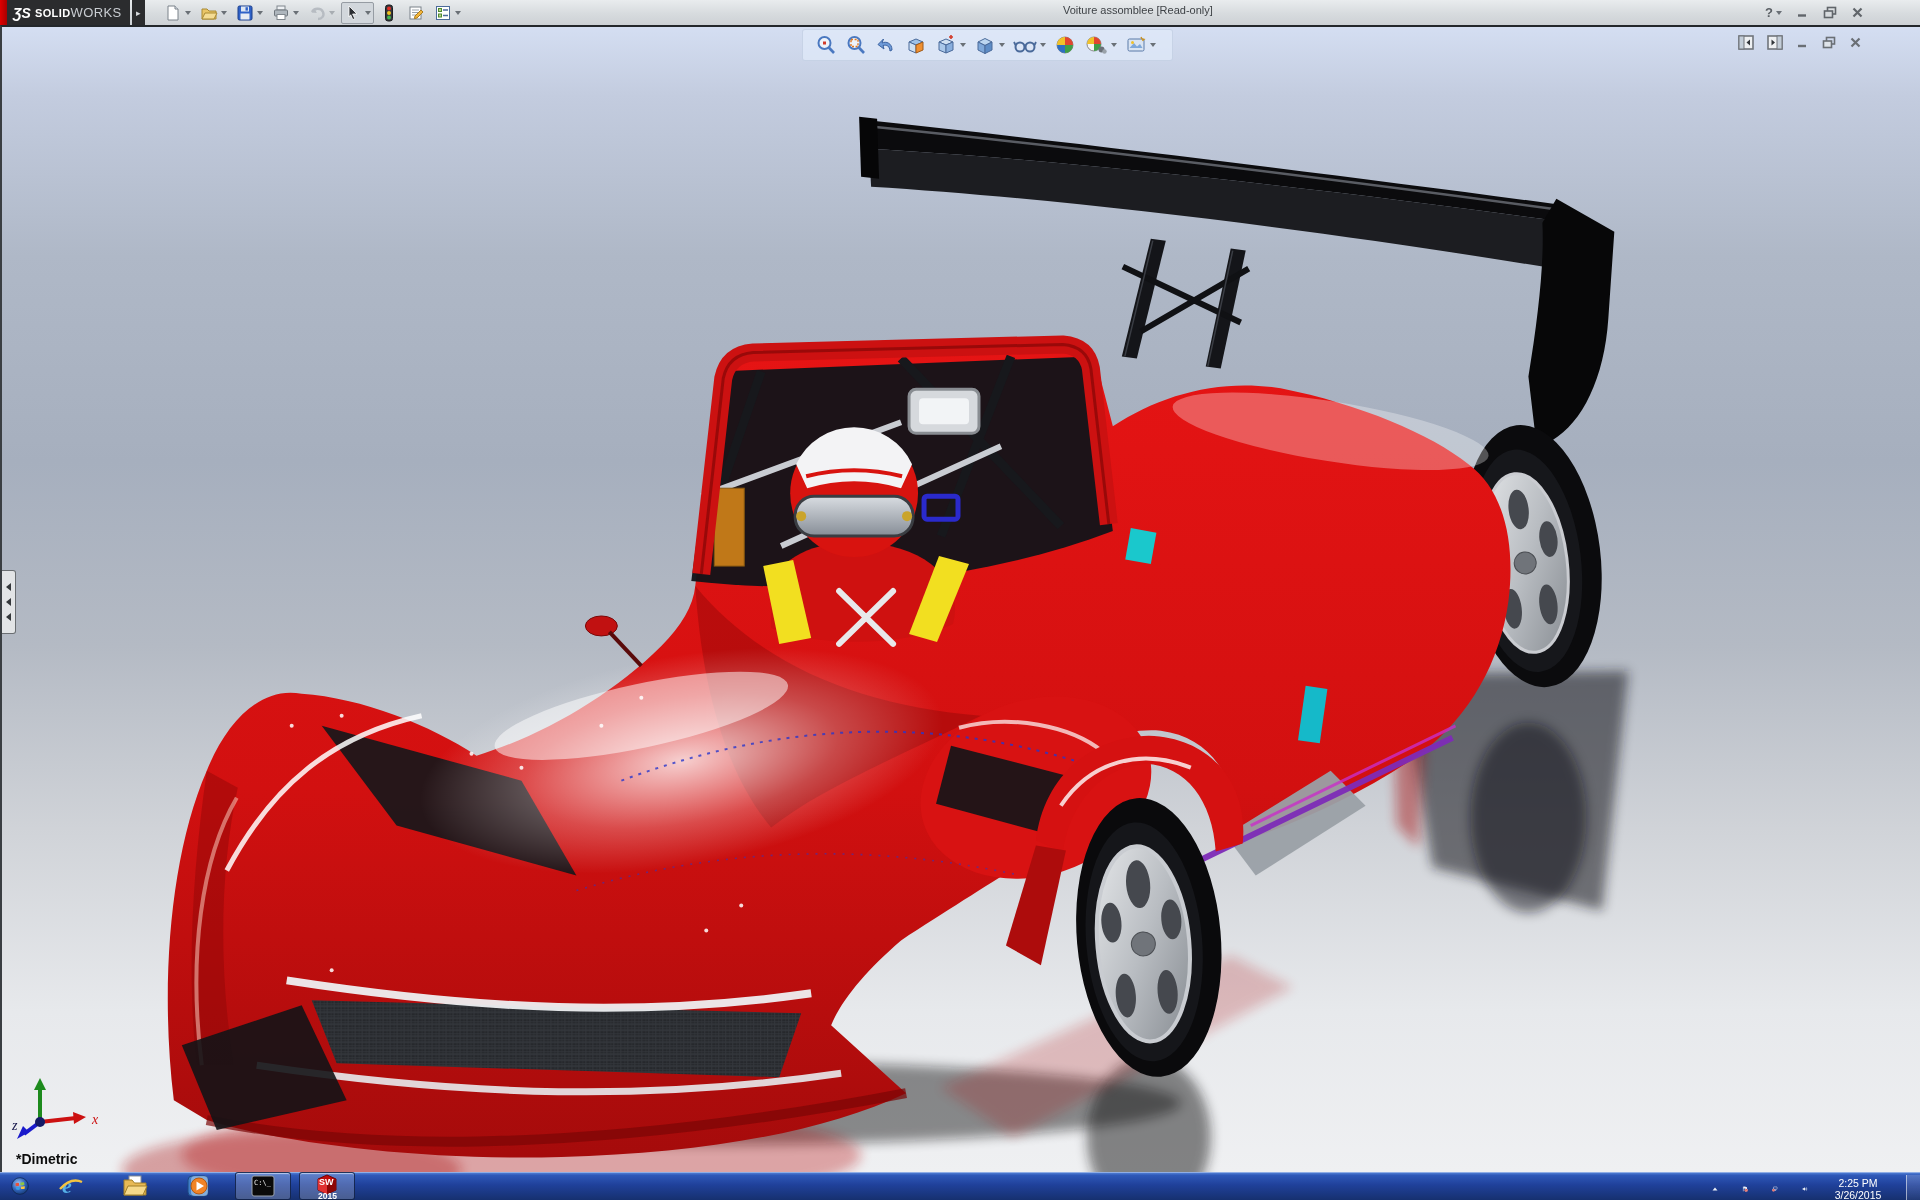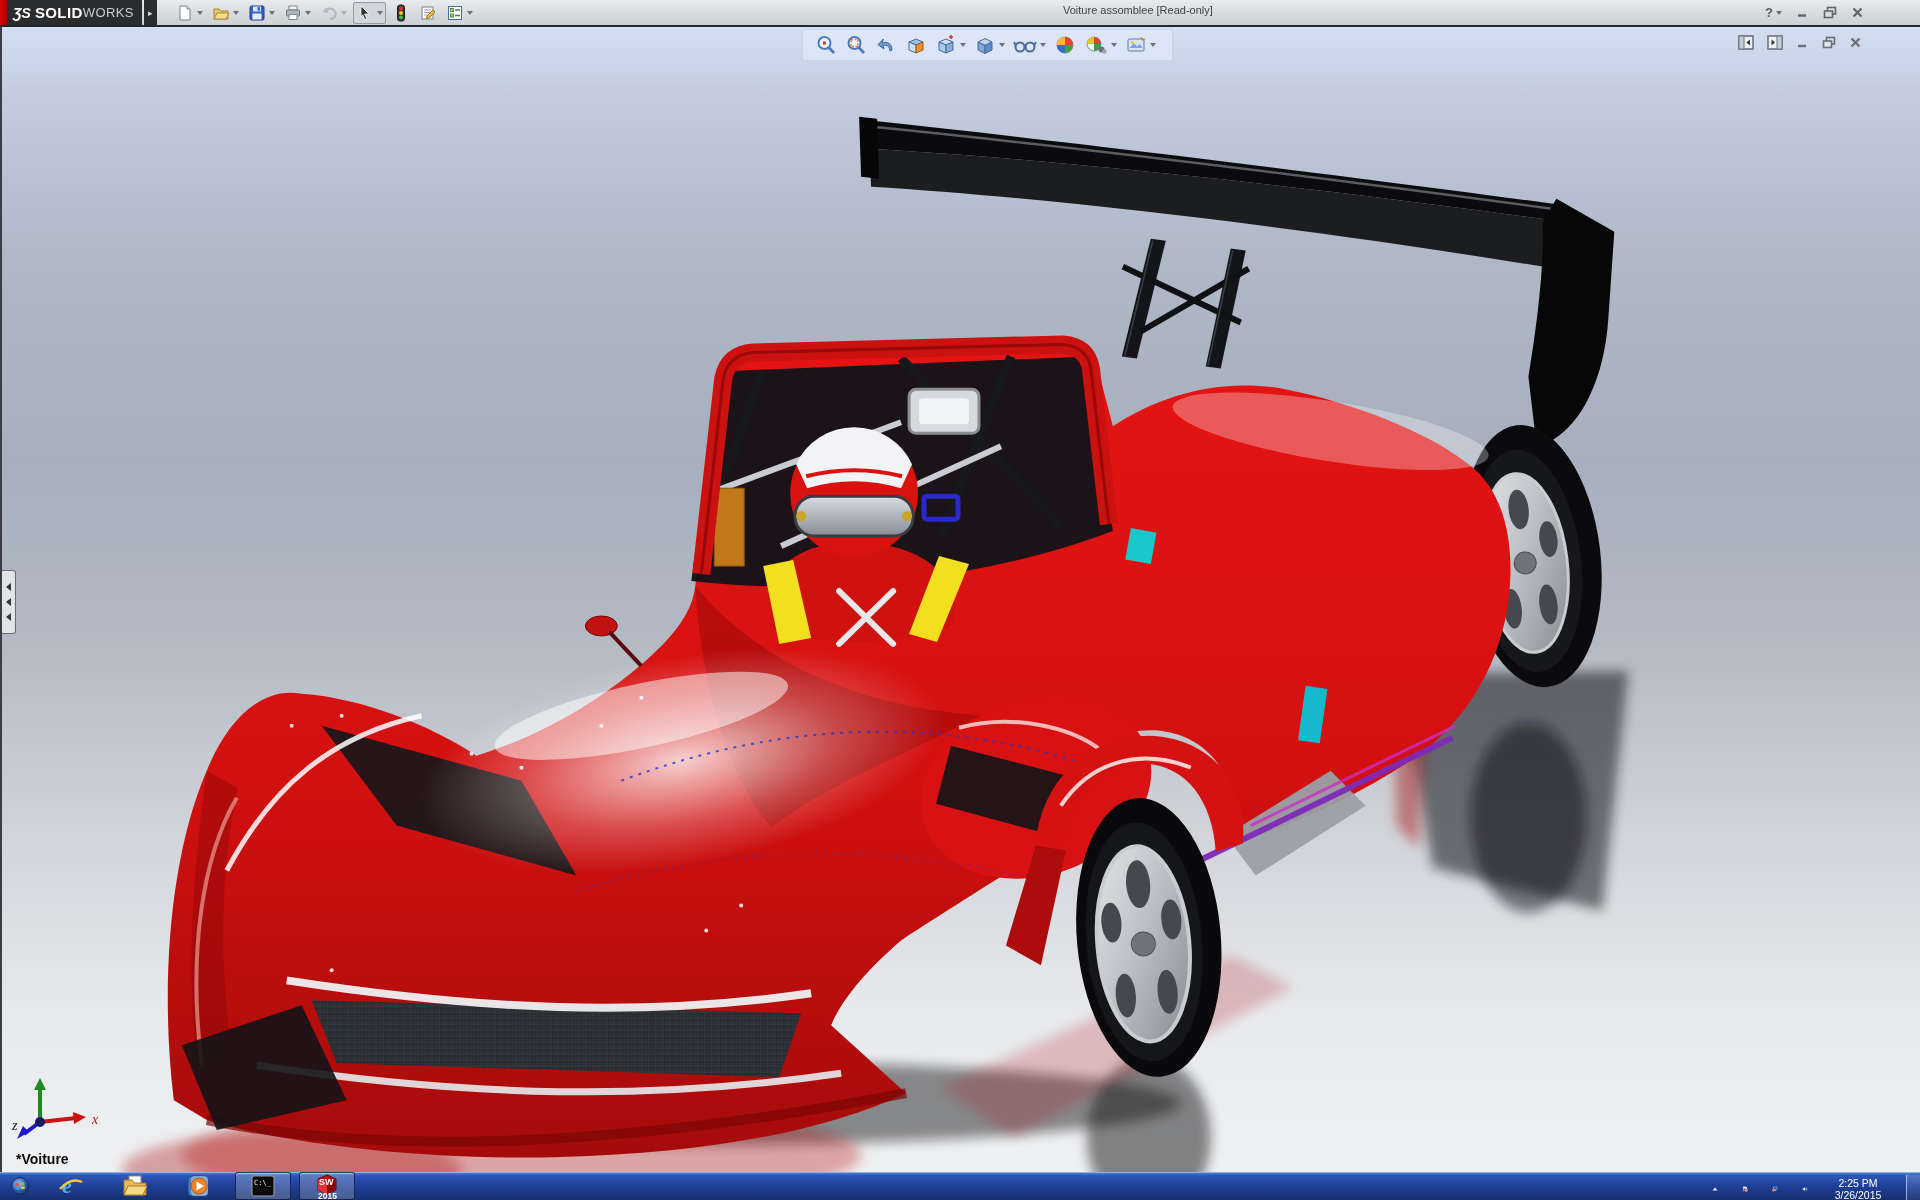--- a/index.html
+++ b/index.html
@@ -5,21 +5,21 @@
   html,body{margin:0;padding:0;background:#000;}
   .screen{position:relative;width:1920px;height:1200px;overflow:hidden;
     font-family:"Liberation Sans",sans-serif;user-select:none;}
   
   .titlebar{position:absolute;left:0;top:0;width:1920px;height:25px;
     background:linear-gradient(180deg,#e9ecee 0%,#d7dbde 55%,#cdd1d5 100%);
     display:flex;align-items:center;}
   .accent{width:7px;height:25px;background:linear-gradient(90deg,#e00000,#a80000);}
   .logo{height:25px;background:#2b2c2e;display:flex;align-items:center;padding:0 8px 0 6px;}
   .logo .mark{color:#fff;font-weight:bold;font-style:italic;font-size:14px;margin-right:4px;}
-  .logo .lb{color:#fff;font-weight:bold;font-size:15px;letter-spacing:.4px;}
+  .logo .lb{color:#fff;font-weight:bold;font-size:11px;letter-spacing:.4px;}
   .logo .ll{color:#c9cdd2;font-weight:normal;font-size:13px;letter-spacing:.4px;}
   .flyout{width:13px;height:25px;background:#2b2c2e;margin-left:2px;color:#d8dbde;
     font-size:9px;display:flex;align-items:center;justify-content:center;cursor:pointer;}
   .tb-icons{display:flex;align-items:center;margin-left:16px;height:25px;}
   .tbtn{display:flex;align-items:center;height:22px;padding:1px 2px;border:1px solid transparent;
     background:transparent;cursor:pointer;margin-right:3px;}
   .tbtn.pressed{background:#d2d7dc;border:1px solid #969ca3;border-radius:2px;}
   .tbtn svg{display:block;}
   .caret{width:0;height:0;border-left:3.5px solid transparent;border-right:3.5px solid transparent;
     border-top:4px solid #6a7076;margin-left:3px;}
@@ -477,21 +477,21 @@
       <path d="M30 48 L30 14" stroke="#1d8a1d" stroke-width="4"></path>
       <path d="M30 4 L24 16 L36 16 Z" fill="#1d8a1d"></path>
       <path d="M30 48 L66 44" stroke="#cc1111" stroke-width="4"></path>
       <path d="M76 43 L63 38 L64 50 Z" fill="#cc1111"></path>
       <path d="M30 48 L14 60" stroke="#1a1acc" stroke-width="4"></path>
       <path d="M7 65 L19 58 L13 52 Z" fill="#1a1acc"></path>
       <circle cx="30" cy="48" r="5" fill="#141a66"></circle>
       <text x="82" y="50" font-size="14" font-style="italic" fill="#cc1111" font-family="Liberation Serif, serif">x</text>
       <text x="2" y="56" font-size="14" font-style="italic" fill="#16164a" font-family="Liberation Serif, serif">z</text>
     </svg>
-    <div class="viewlabel">*Voiture</div>
+    <div class="viewlabel">*Dimetric</div>
   </div>
 
   <div class="taskbar">
     <button class="startorb">
       <svg width="26" height="26" viewBox="0 0 26 26">
         <defs>
           <radialGradient id="orbG" cx=".4" cy=".35" r=".75">
             <stop offset="0" stop-color="#9cc4f2"></stop>
               <stop offset=".55" stop-color="#2e62b8"></stop>
               <stop offset="1" stop-color="#123064"></stop>

